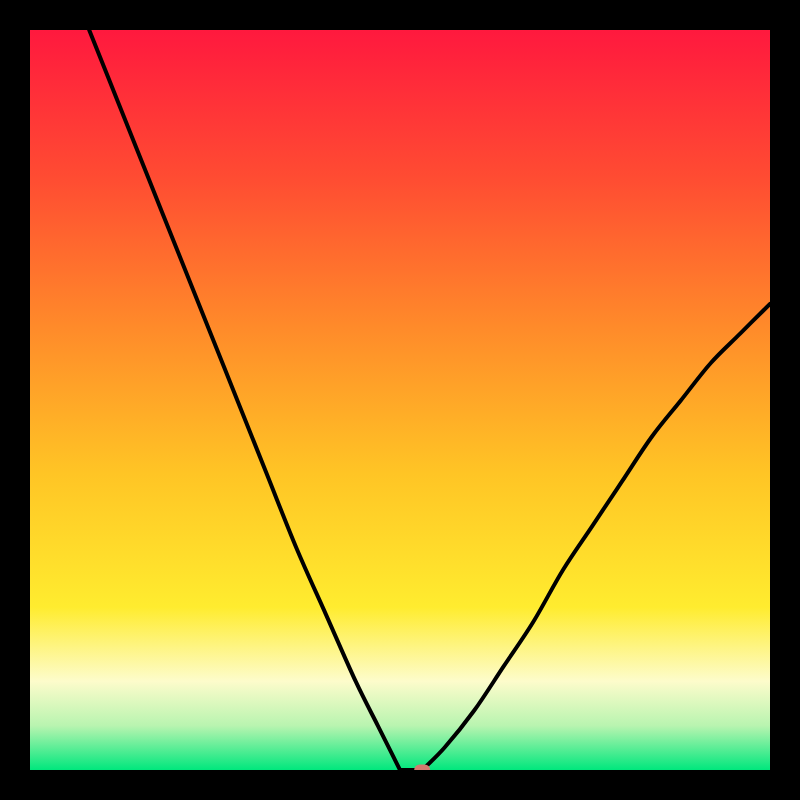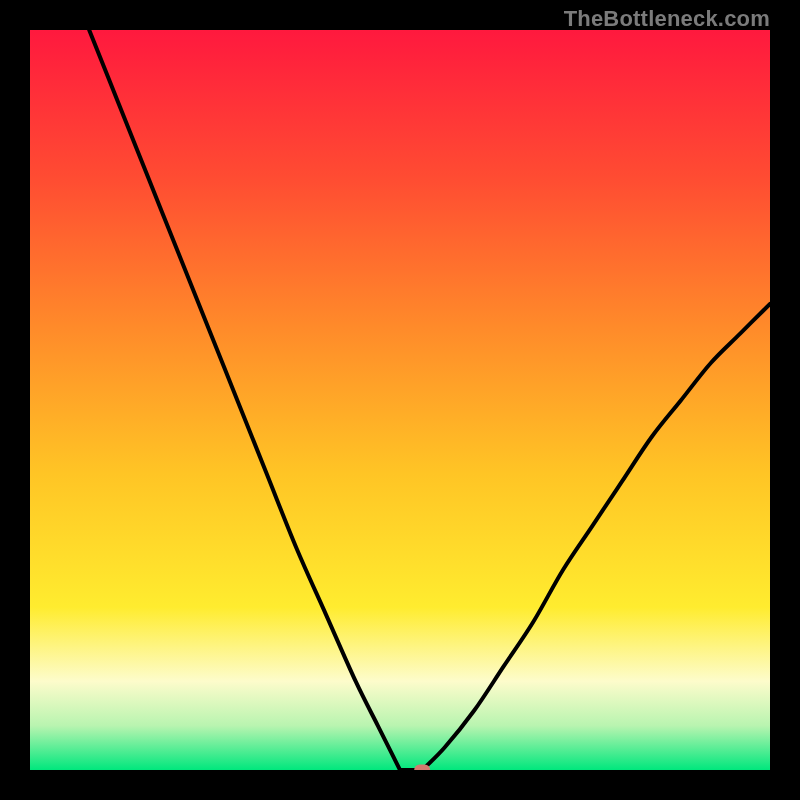--- a/index.html
+++ b/index.html
@@ -32,21 +32,20 @@
     font-weight: 600;
     color: #7b7b7b;
     letter-spacing: 0.2px;
     user-select: none;
   }
 </style>
 </head>
 <body>
 
 <div class="frame">
-  <div class="watermark">TheBottleneck.com</div>
   <svg class="plot" viewBox="0 0 740 740" preserveAspectRatio="none">
     <defs>
       <linearGradient id="bg-grad" x1="0" y1="0" x2="0" y2="1">
           <stop offset="0%" stop-color="#ff193e"></stop>
           <stop offset="20%" stop-color="#ff4c32"></stop>
           <stop offset="40%" stop-color="#ff8a2a"></stop>
           <stop offset="60%" stop-color="#ffc525"></stop>
           <stop offset="78%" stop-color="#ffec2f"></stop>
           <stop offset="88%" stop-color="#fdfccb"></stop>
           <stop offset="94%" stop-color="#b9f4b0"></stop>

